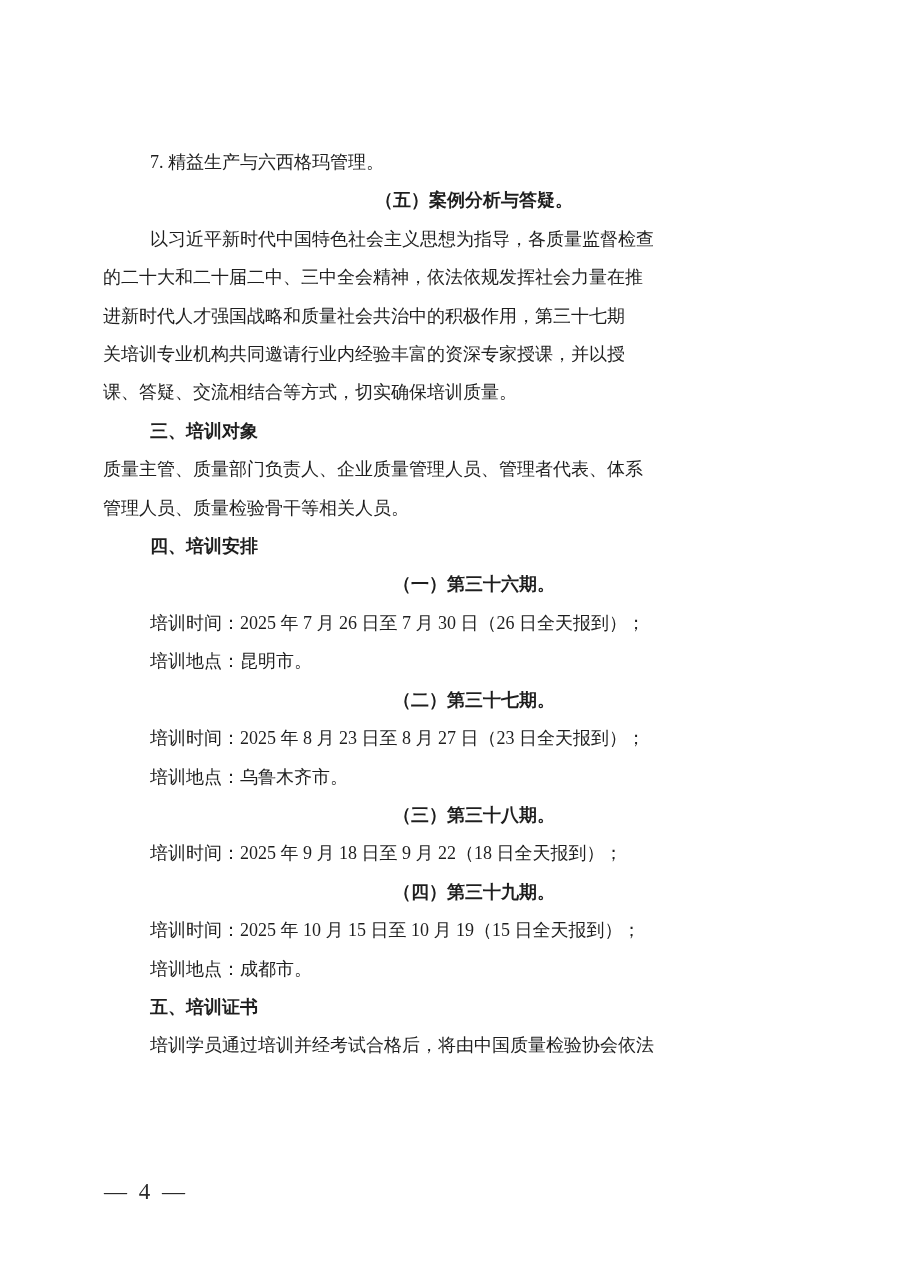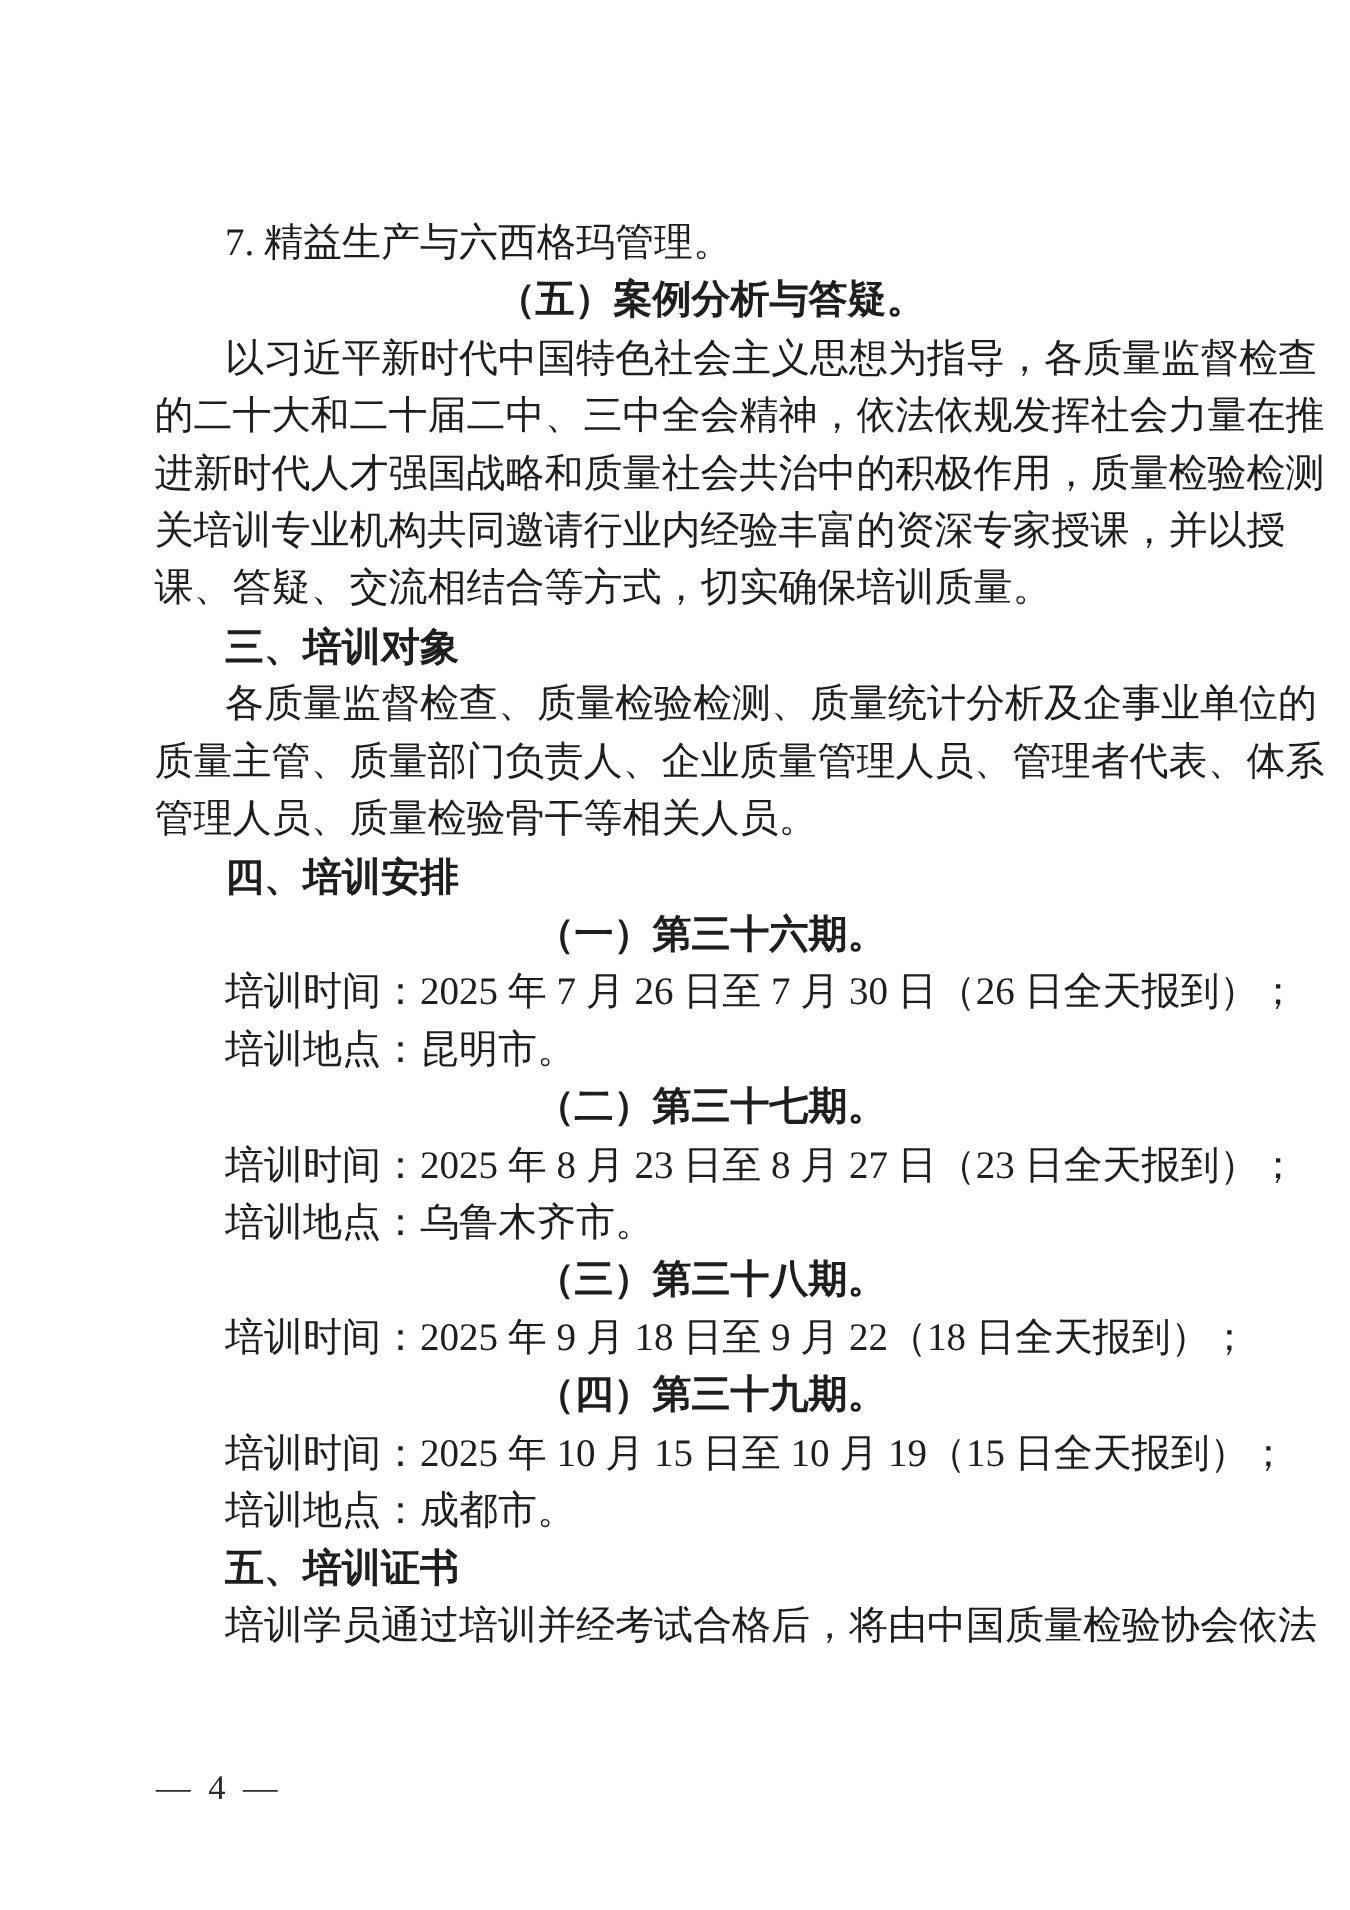--- a/index.html
+++ b/index.html
@@ -15,21 +15,21 @@
     color: #1e1e1e;
     overflow: hidden;
   }
   .content {
     position: absolute;
     left: 103px;
     top: 143px;
     width: 695px;
   }
   .line {
-    font-size: 26px;
+    font-size: 18px;
     line-height: 38.4px;
     white-space: nowrap;
     letter-spacing: 0px;
     color: #1e1e1e;
   }
   .line.indent { text-indent: 47px; }
   .style-body {
     font-weight: 400;
     font-family: "Liberation Serif", "DejaVu Serif", serif;
   }
@@ -56,25 +56,24 @@
 </head>
 <body>
 
 <div class="page">
   <div class="content">
 
   <div class="line style-body indent">7. 精益生产与六西格玛管理。</div>
       <div class="line style-bold indent">（五）案例分析与答疑。</div>
       <div class="line style-body indent">以习近平新时代中国特色社会主义思想为指导，各质量监督检查</div>
       <div class="line style-body">的二十大和二十届二中、三中全会精神，依法依规发挥社会力量在推</div>
-      <div class="line style-body">进新时代人才强国战略和质量社会共治中的积极作用，质量检验检测</div>
+      <div class="line style-body">进新时代人才强国战略和质量社会共治中的积极作用，第三十七期</div>
       <div class="line style-body">关培训专业机构共同邀请行业内经验丰富的资深专家授课，并以授</div>
       <div class="line style-body">课、答疑、交流相结合等方式，切实确保培训质量。</div>
       <div class="line style-heading indent">三、培训对象</div>
-      <div class="line style-body indent">各质量监督检查、质量检验检测、质量统计分析及企事业单位的</div>
       <div class="line style-body">质量主管、质量部门负责人、企业质量管理人员、管理者代表、体系</div>
       <div class="line style-body">管理人员、质量检验骨干等相关人员。</div>
       <div class="line style-heading indent">四、培训安排</div>
       <div class="line style-bold indent">（一）第三十六期。</div>
       <div class="line style-body indent">培训时间：2025 年 7 月 26 日至 7 月 30 日（26 日全天报到）；</div>
       <div class="line style-body indent">培训地点：昆明市。</div>
       <div class="line style-bold indent">（二）第三十七期。</div>
       <div class="line style-body indent">培训时间：2025 年 8 月 23 日至 8 月 27 日（23 日全天报到）；</div>
       <div class="line style-body indent">培训地点：乌鲁木齐市。</div>
       <div class="line style-bold indent">（三）第三十八期。</div>

